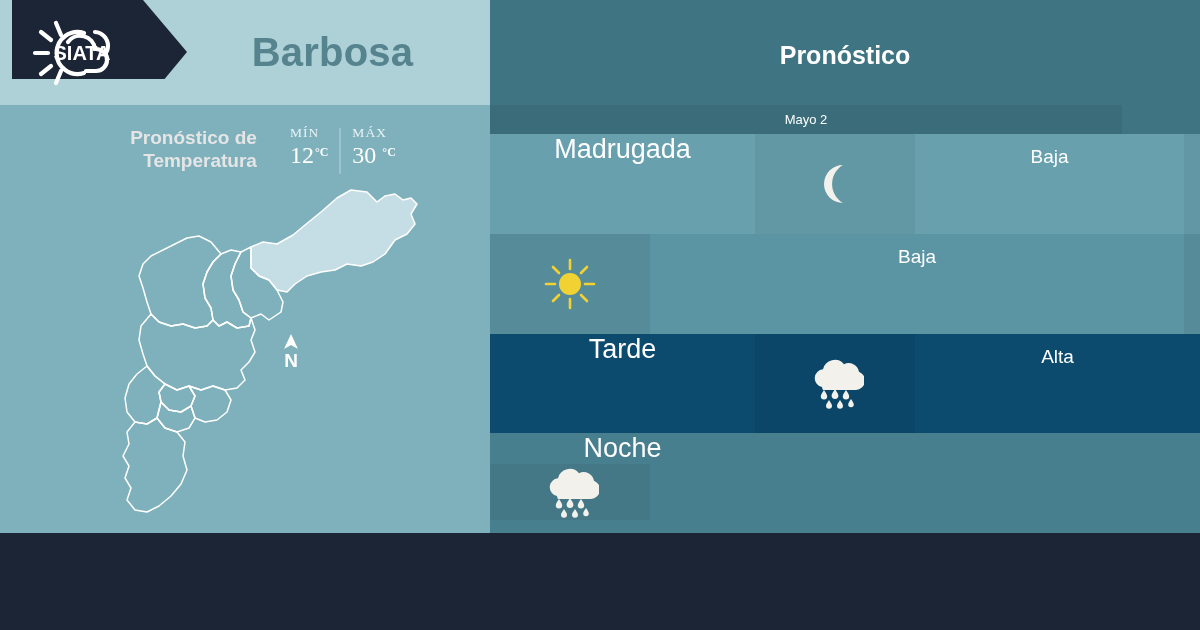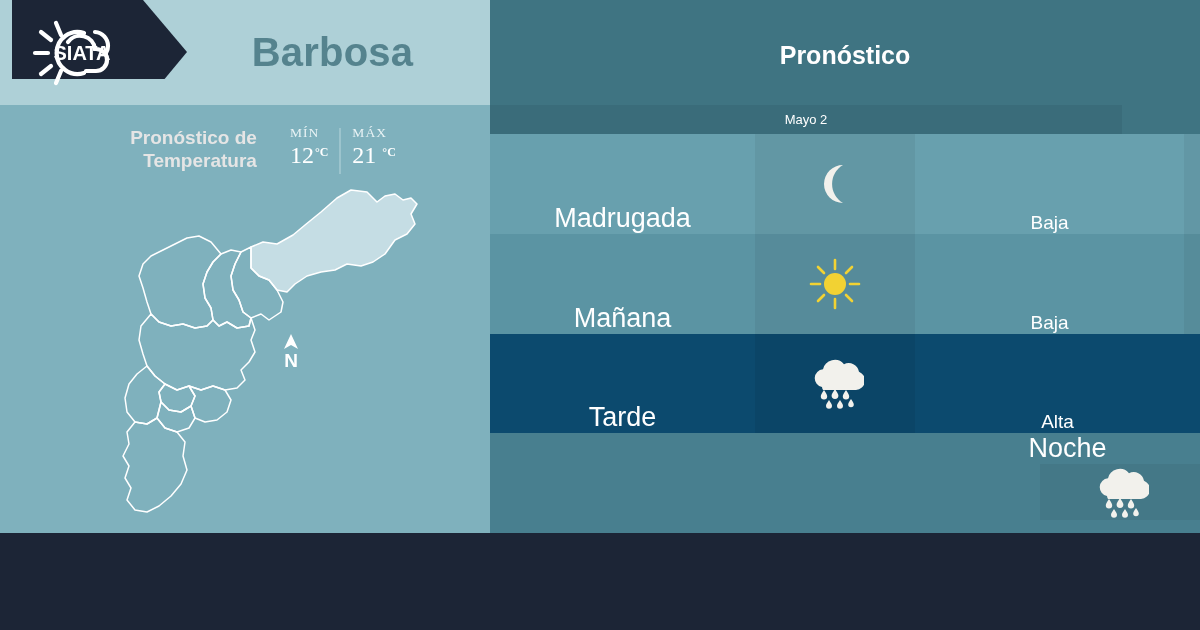--- a/index.html
+++ b/index.html
@@ -55,21 +55,21 @@
     display:flex;flex-direction:column;align-items:center;justify-content:center;
     color:#ffffff;font-size:25px;font-weight:bold;line-height:1.24;text-align:center;
   }
   .rp-datebar{
     position:absolute;left:0;top:105px;width:632px;height:29px;background:#3a6c7a;
     display:flex;align-items:center;justify-content:center;
   }
   .rp-date{color:#ffffff;font-size:13px;}
 
   .rows{position:absolute;left:0;top:134px;width:710px;height:399px;}
-  .frow{position:relative;width:710px;height:99.75px;display:flex;align-items:flex-end;}
+  .frow{position:relative;width:710px;height:99.75px;display:flex;align-items:flex-start;}
   .frow.r0{background:#68a0ae;}
   .frow.r1{background:#5b94a3;}
   .frow.r2{background:#0c4a6e;}
   .frow.r3{background:#487f8f;flex-direction:column;}
 
   .c-period{width:265px;display:flex;align-items:center;justify-content:center;
     color:#ffffff;font-size:27px;font-weight:300;}
   .c-icon{width:160px;height:100%;display:flex;align-items:center;justify-content:center;
     background:rgba(0,0,0,.055);}
   .c-level{flex:1;display:flex;align-items:center;justify-content:center;
@@ -117,21 +117,21 @@
           <div class="mm-label">MÍN</div>
           <div class="mm-val">
             <span>12</span>
             <span class="mm-unit">°C</span>
           </div>
         </div>
         <div class="mm-div"></div>
         <div class="mm-cell">
           <div class="mm-label">MÁX</div>
           <div class="mm-val">
-            <span>21</span>
+            <span>30</span>
             <span class="mm-unit spaced">°C</span>
           </div>
         </div>
       </div>
     </div>
 
     <div class="map-holder">
       <svg viewBox="0 0 400 348" width="400" height="348">
         <g fill="none" stroke="#ffffff" stroke-width="1.5" stroke-linejoin="round">
 
@@ -182,21 +182,20 @@
         <div class="c-icon">
           <svg width="50" height="50" viewBox="0 0 50 50">
             <path d="M33 6 A19 19 0 1 0 33 44 A22 22 0 0 1 33 6 Z" fill="#F2F1EC"></path>
           </svg>
         </div>
         <div class="c-level">Baja</div>
         <div class="lvl-pad"></div>
       </div>
 
       <div class="frow r1">
-        <div class="c-period">Mañana</div>
         <div class="c-icon">
           <svg width="56" height="56" viewBox="0 0 56 56">
             <circle cx="28" cy="28" r="11" fill="#F2D233"></circle>
             <g stroke="#F2D233" stroke-width="2.6" stroke-linecap="round">
               <line x1="28" y1="4" x2="28" y2="13"></line>
               <line x1="28" y1="43" x2="28" y2="52"></line>
               <line x1="4" y1="28" x2="13" y2="28"></line>
               <line x1="43" y1="28" x2="52" y2="28"></line>
               <line x1="11" y1="11" x2="17" y2="17"></line>
               <line x1="39" y1="39" x2="45" y2="45"></line>

